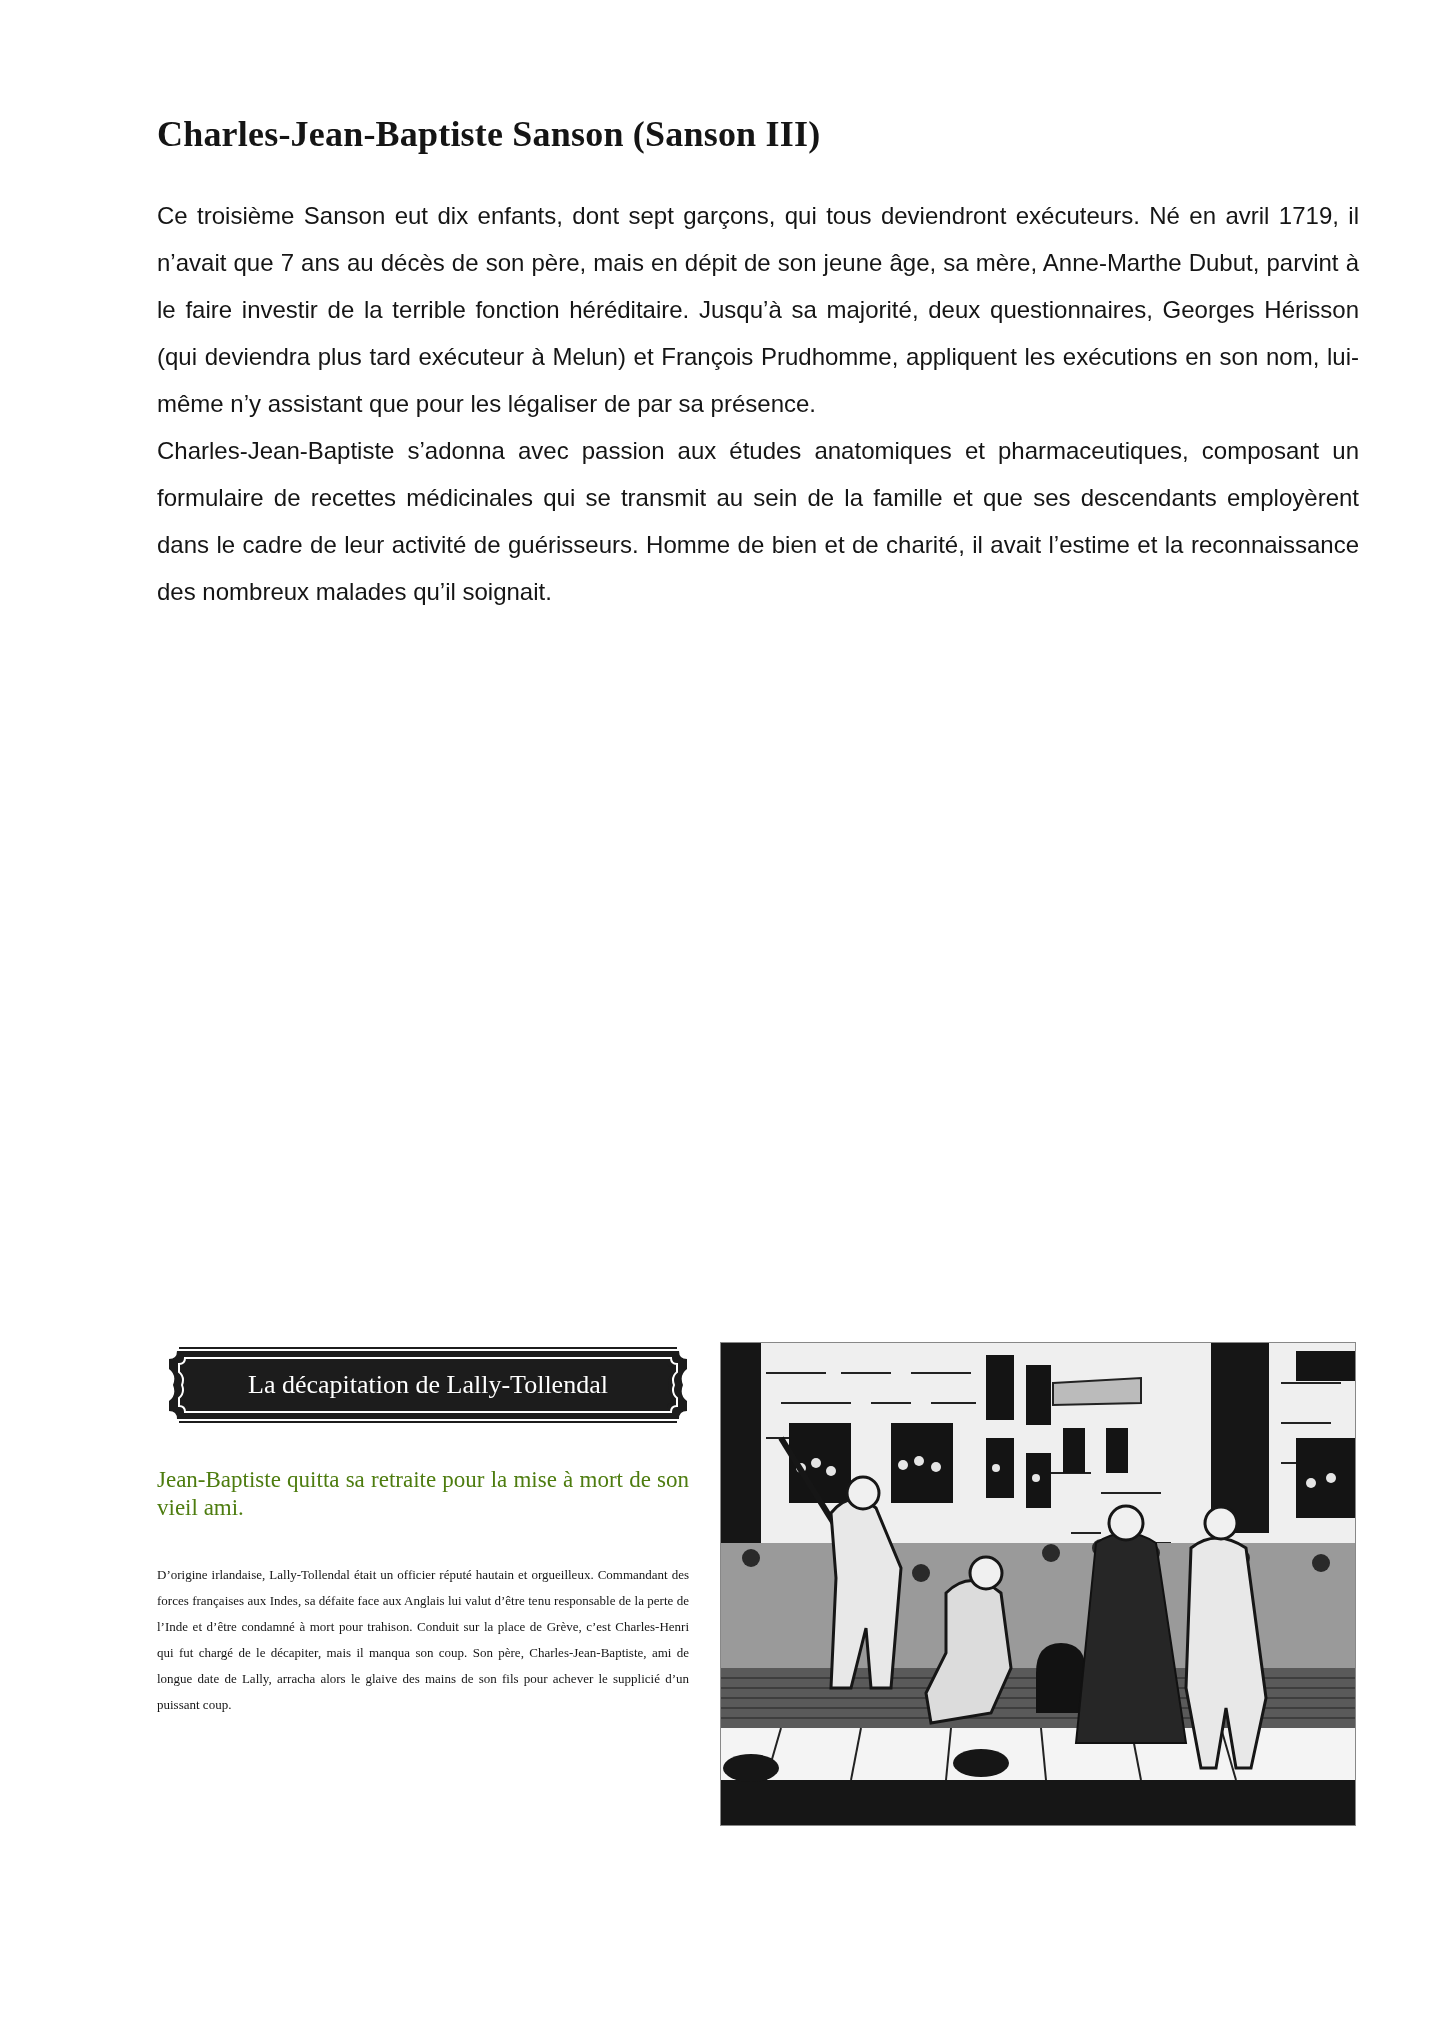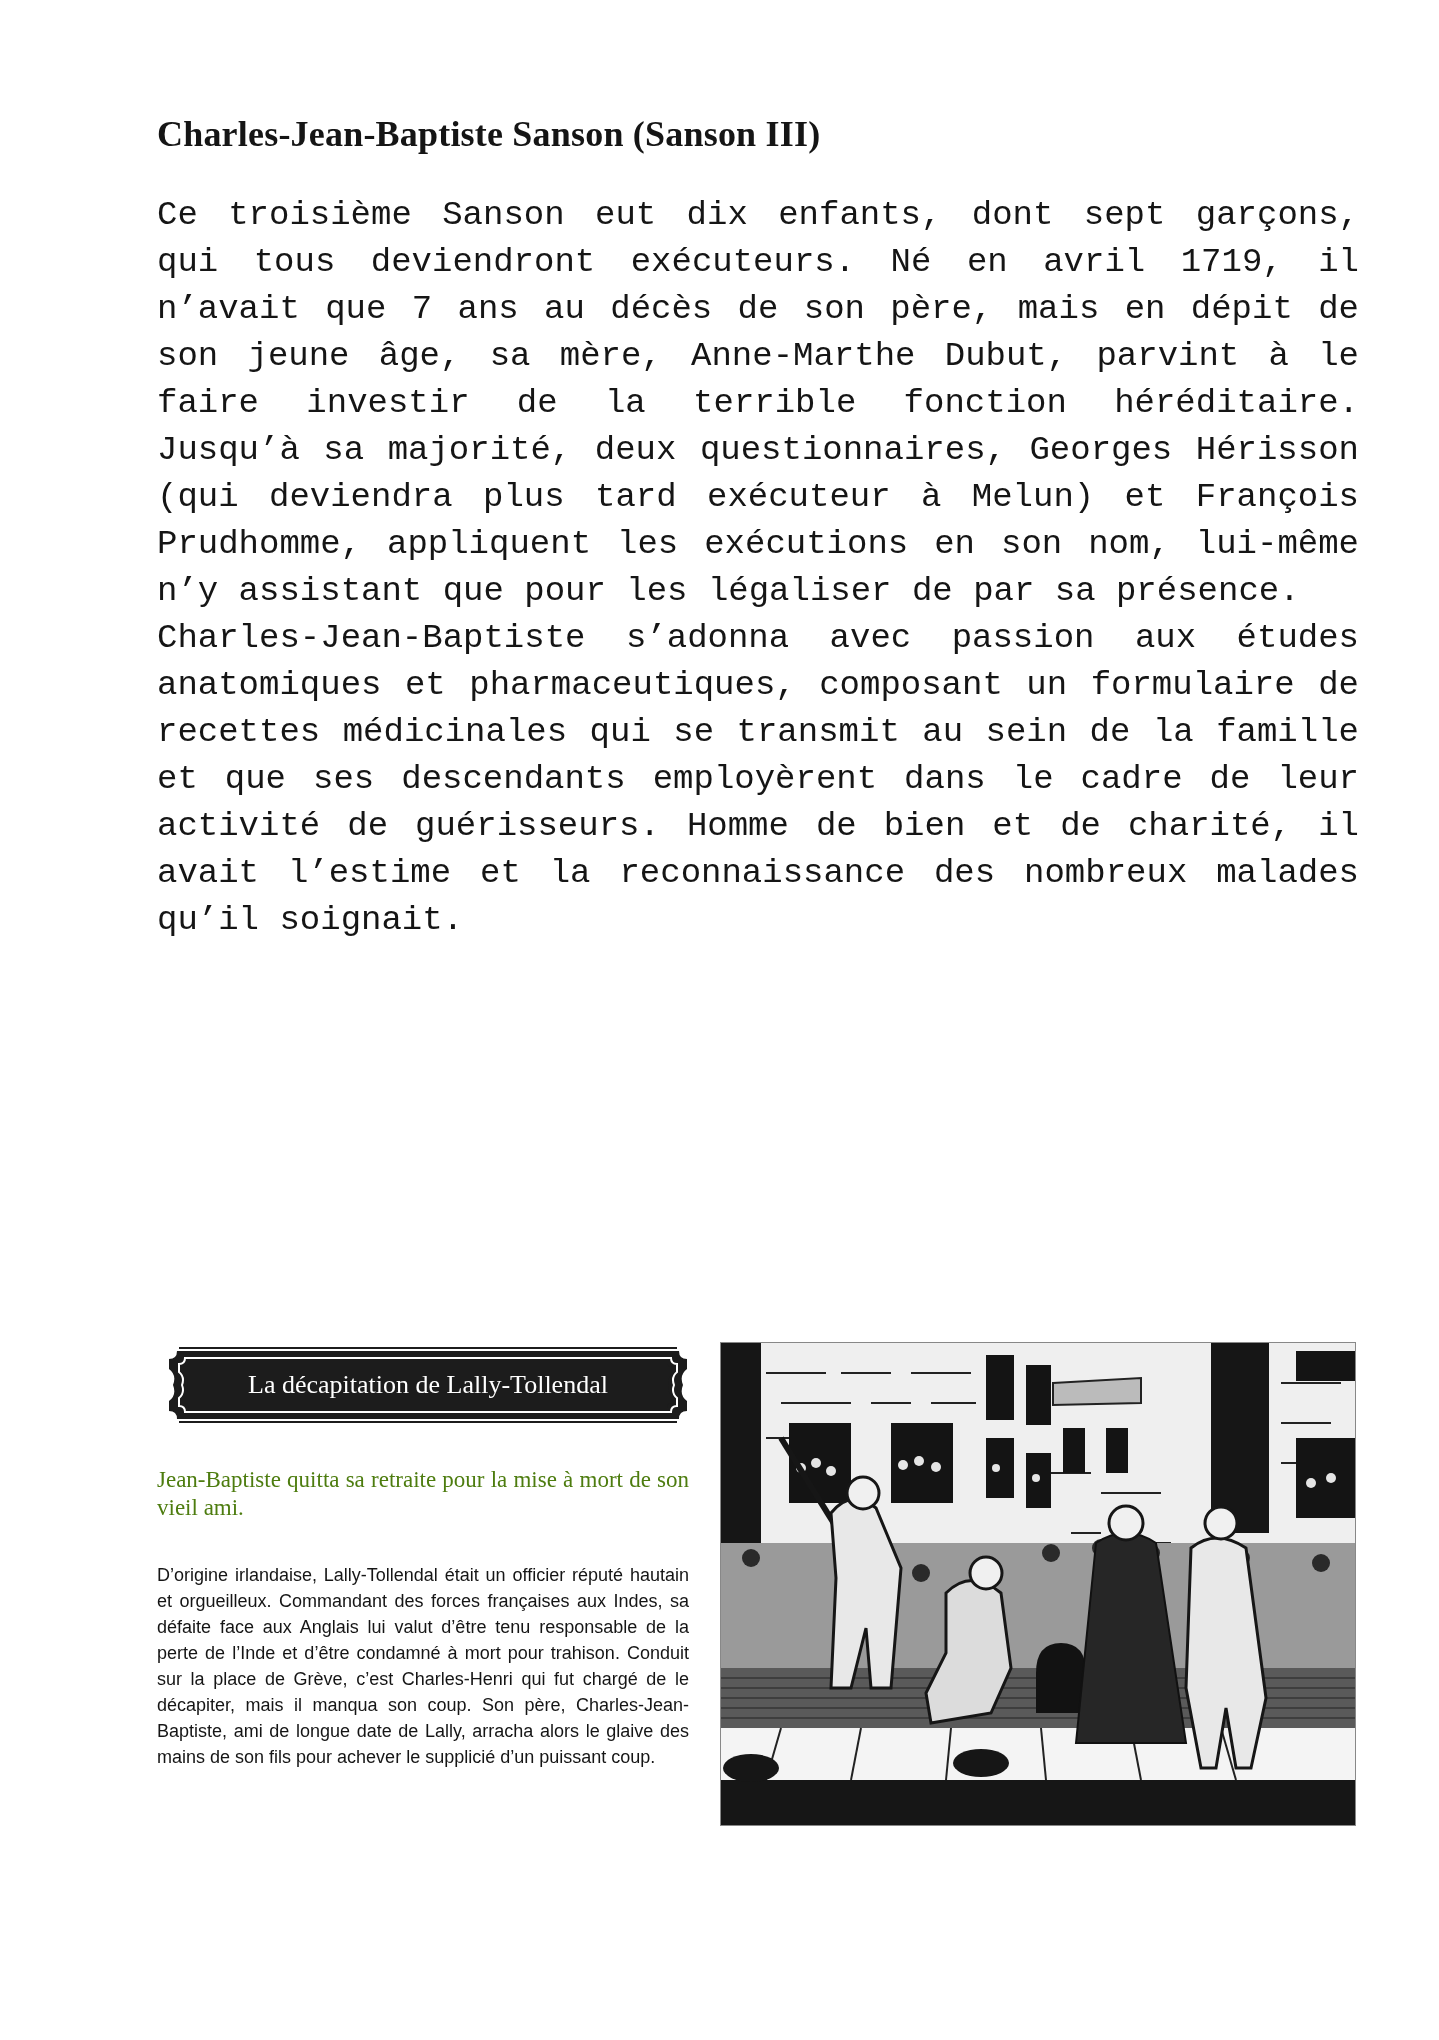--- a/index.html
+++ b/index.html
@@ -7,22 +7,22 @@
     .page { position: absolute; left: 9px; top: 0; width: 1439px; height: 1840px; }
 
     .main-title {
       position: absolute; left: 148px; top: 112px; width: 1200px;
       font-family: "Liberation Serif", "DejaVu Serif", serif;
       font-weight: bold; font-size: 36px; line-height: 44px; margin: 0; color: #151515;
       letter-spacing: 0.2px;
     }
     .body-text {
       position: absolute; left: 148px; top: 192px; width: 1202px;
-      font-family: Liberation Mono, monospace;
-      font-size: 34px; line-height: 47px; color: #151515;
+      font-family: Liberation Sans, sans-serif;
+      font-size: 24px; line-height: 47px; color: #151515;
       text-align: justify; hyphens: manual;
     }
     .body-text p { margin: 0; text-align: justify; text-align-last: left; }
 
     
     .banner {
       position: absolute; left: 150px; top: 1345px; width: 538px; height: 80px;
     }
     .banner svg { position: absolute; left: 0; top: 0; }
     .banner-label {
@@ -32,22 +32,22 @@
       font-weight: normal; font-size: 26px; color: #ffffff;
     }
     .lead {
       position: absolute; left: 148px; top: 1466px; width: 532px;
       font-family: "Liberation Serif", "DejaVu Serif", serif;
       font-size: 23px; line-height: 28px; color: #4d7c0f; margin: 0;
       text-align: justify; text-align-last: left;
     }
     .detail {
       position: absolute; left: 148px; top: 1562px; width: 532px;
-      font-family: Liberation Sans, sans-serif;
-      font-size: 18px; line-height: 26px; color: #151515; margin: 0;
+      font-family: Liberation Serif, serif;
+      font-size: 13px; line-height: 26px; color: #151515; margin: 0;
       text-align: justify; text-align-last: left;
     }
 
     
     .engraving {
       position: absolute; left: 711px; top: 1342px; width: 634px; height: 482px;
       border: 1px solid #888; background: #f4f4f4; overflow: hidden;
     }
     .engraving svg { display: block; }
   </style>

